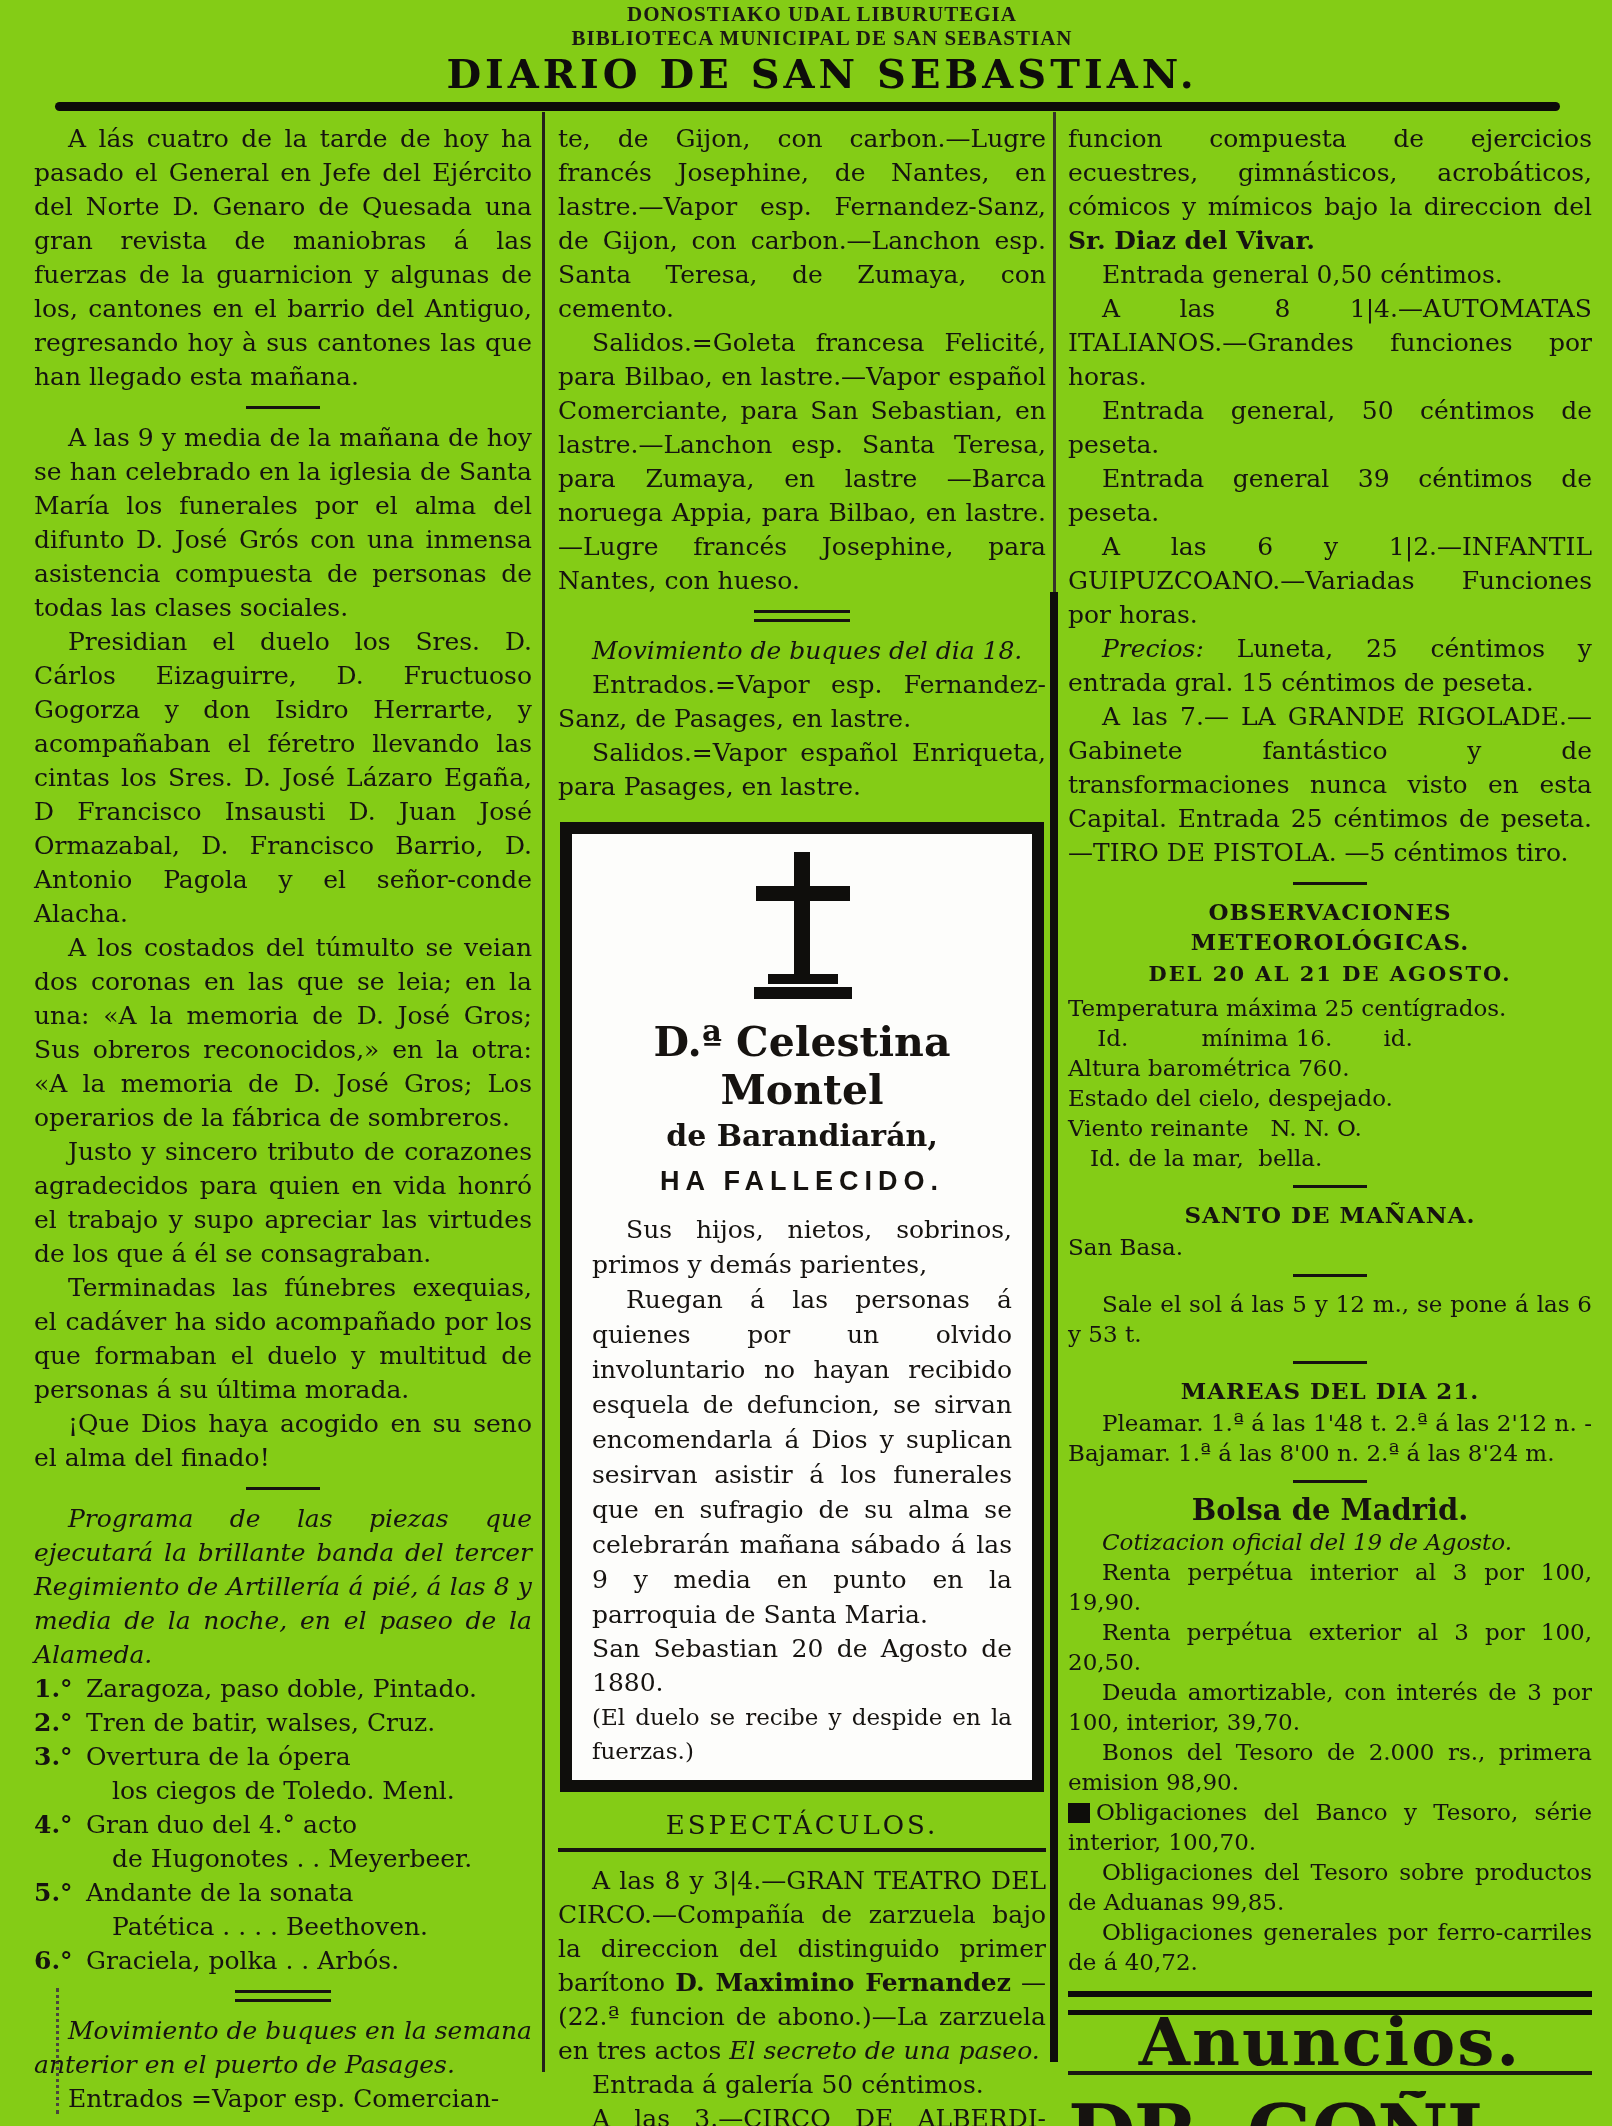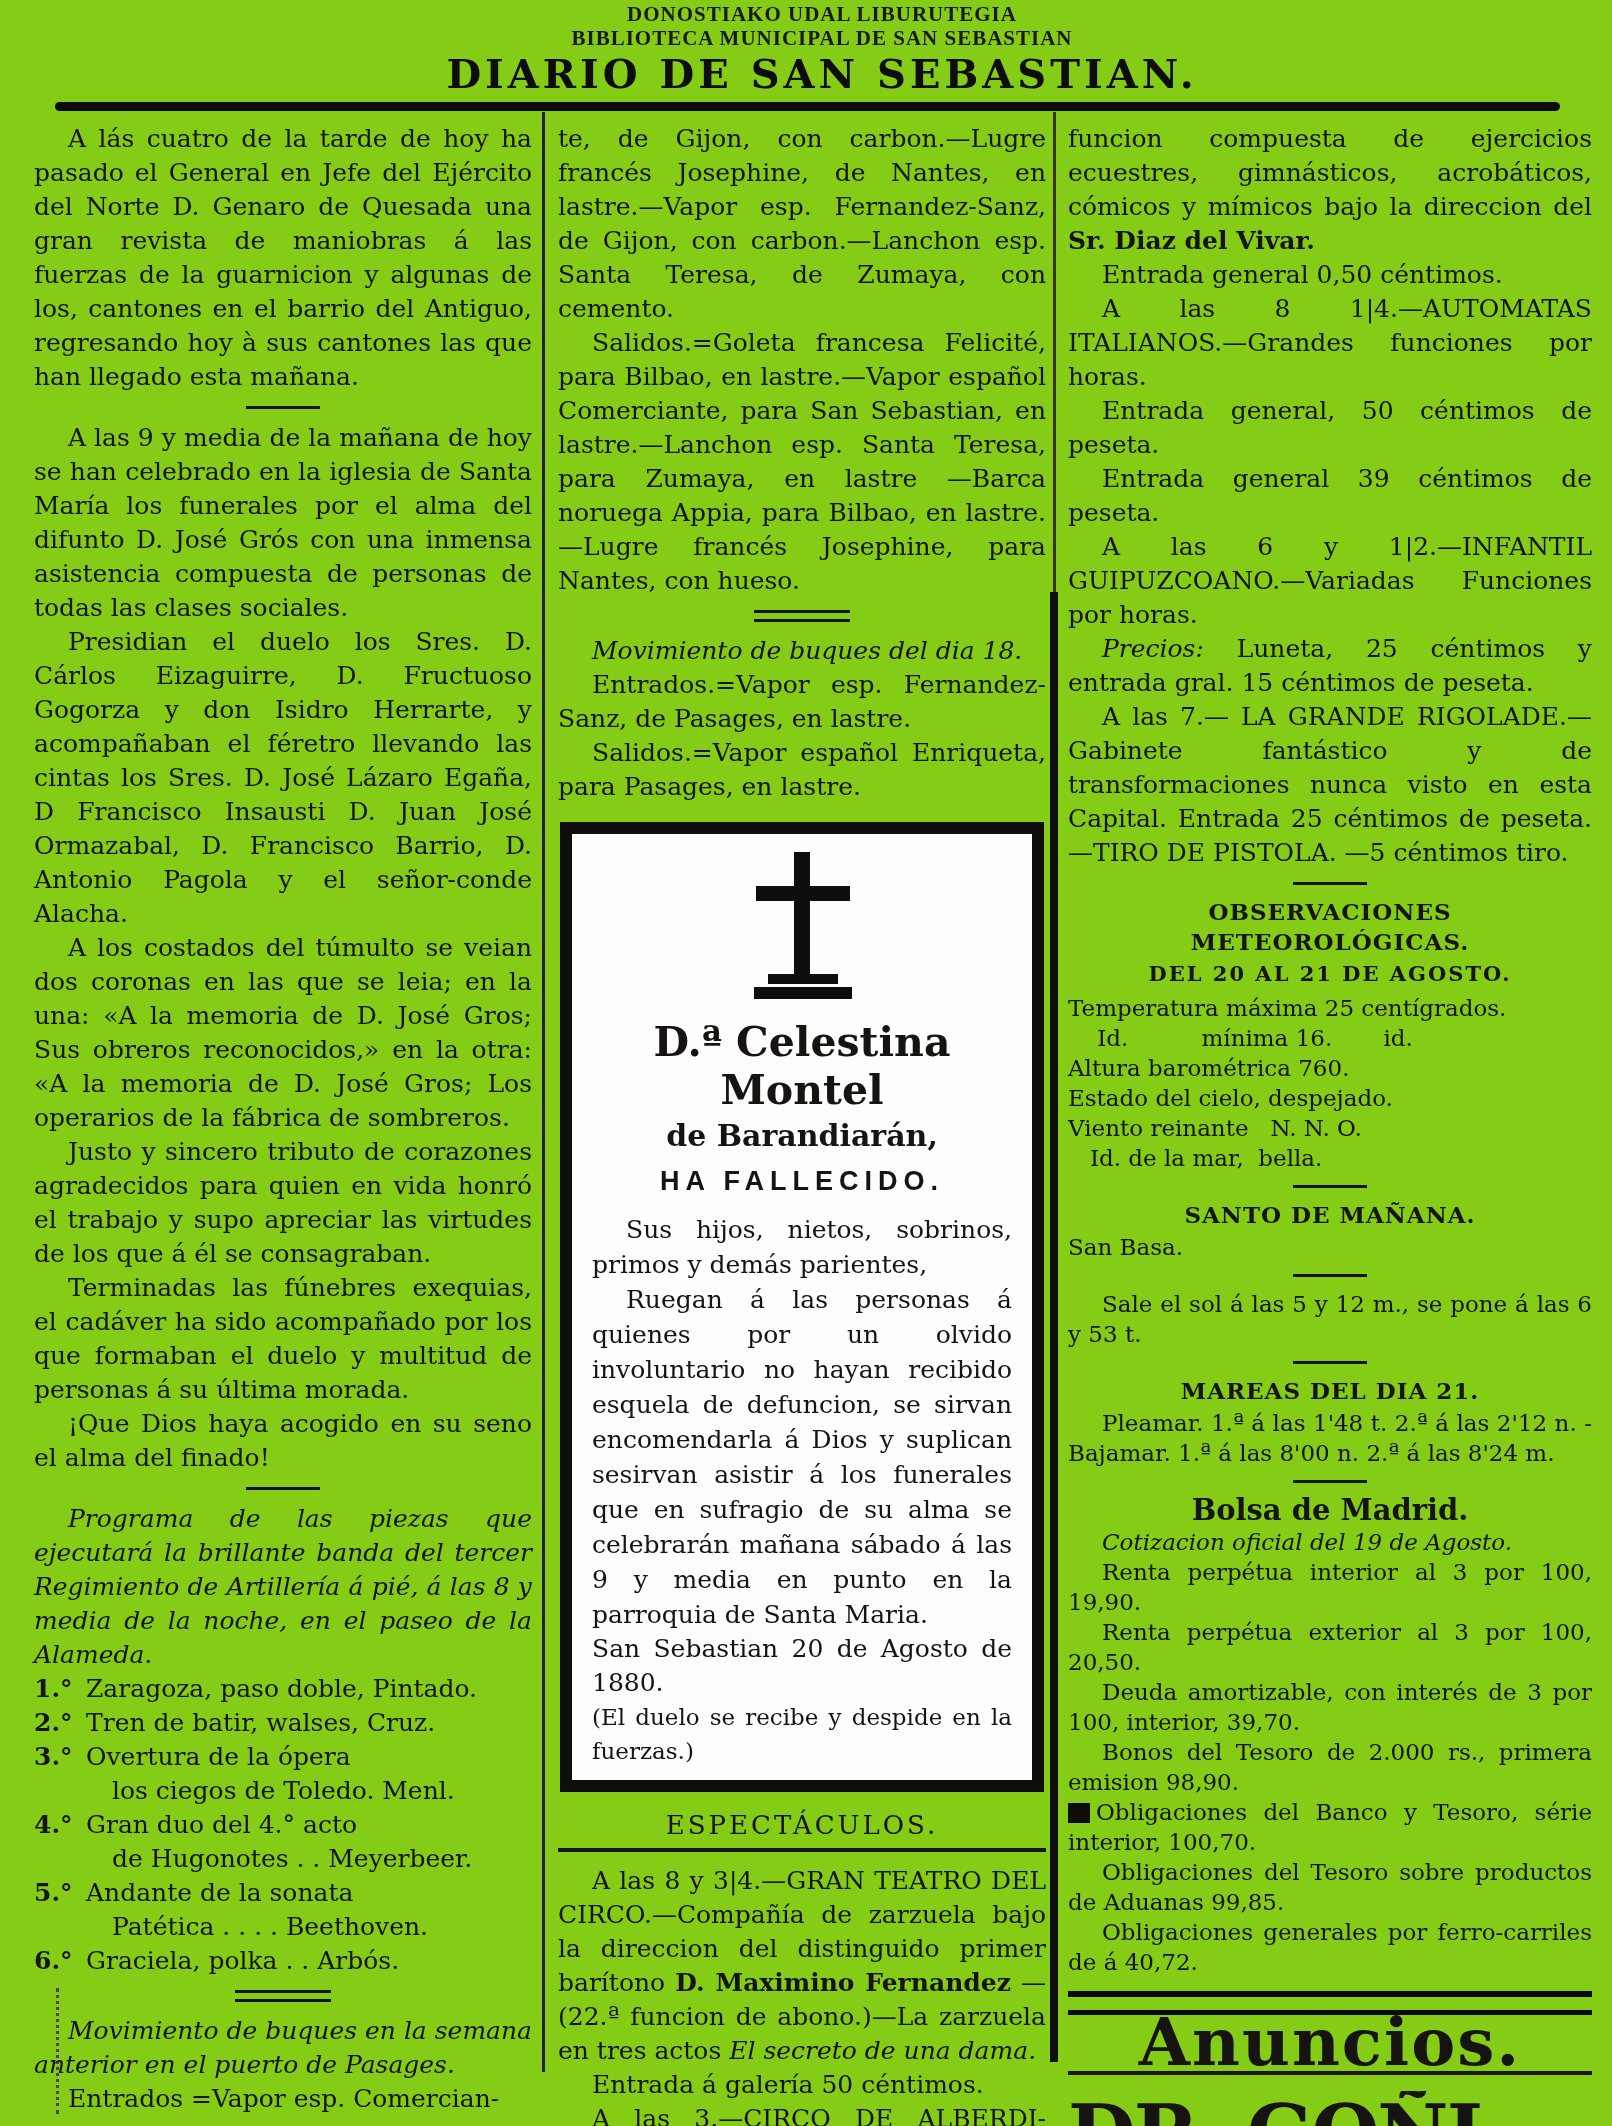--- a/index.html
+++ b/index.html
@@ -155,21 +155,21 @@
       <p class="obit-name2">de Barandiarán,</p>
       <p class="obit-dead">HA FALLECIDO.</p>
       <p class="body">Sus hijos, nietos, sobrinos, primos y demás parientes,</p>
       <p class="body">Ruegan á las personas á quienes por un olvido involuntario no hayan recibido esquela de defuncion, se sirvan encomendarla á Dios y suplican sesirvan asistir á los funerales que en sufragio de su alma se celebrarán mañana sábado á las 9 y media en punto en la parroquia de Santa Maria.</p>
       <p class="noind">San Sebastian 20 de Agosto de 1880.</p>
       <p class="noind obit-note">(El duelo se recibe y despide en la fuerzas.)</p>
     </div>
 
     <p class="esp-title">ESPECTÁCULOS.</p>
     <div class="rule-thick"></div>
-    <p class="body"><span>A las 8 y 3|4.—GRAN TEATRO DEL CIRCO.—Compañía de zarzuela bajo la direccion del distinguido primer barítono </span><span class="bold">D. Maximino Fernandez</span><span> —(22.ª funcion de abono.)—La zarzuela en tres actos </span><span class="italic">El secreto de una dama.</span></p>
+    <p class="body"><span>A las 8 y 3|4.—GRAN TEATRO DEL CIRCO.—Compañía de zarzuela bajo la direccion del distinguido primer barítono </span><span class="bold">D. Maximino Fernandez</span><span> —(22.ª funcion de abono.)—La zarzuela en tres actos </span><span class="italic">El secreto de una paseo.</span></p>
     <p class="body">Entrada á galería 50 céntimos.</p>
     <p class="body">A las 3.—CIRCO DE ALBERDI-EDER. —Gran concierto instrumental por la Sociedad de Conciertos de Madrid, dirigida por el inteligente Director Sr. Vazquez.</p>
 
   </div>
 
   <div class="col" id="col3">
     <p class="noind"><span>funcion compuesta de ejercicios ecuestres, gimnásticos, acrobáticos, cómicos y mímicos bajo la direccion del </span><span class="bold">Sr. Diaz del Vivar.</span></p>
     <p class="body">Entrada general 0,50 céntimos.</p>
     <p class="body">A las 8 1|4.—AUTOMATAS ITALIANOS.—Grandes funciones por horas.</p>
     <p class="body">Entrada general, 50 céntimos de peseta.</p>

